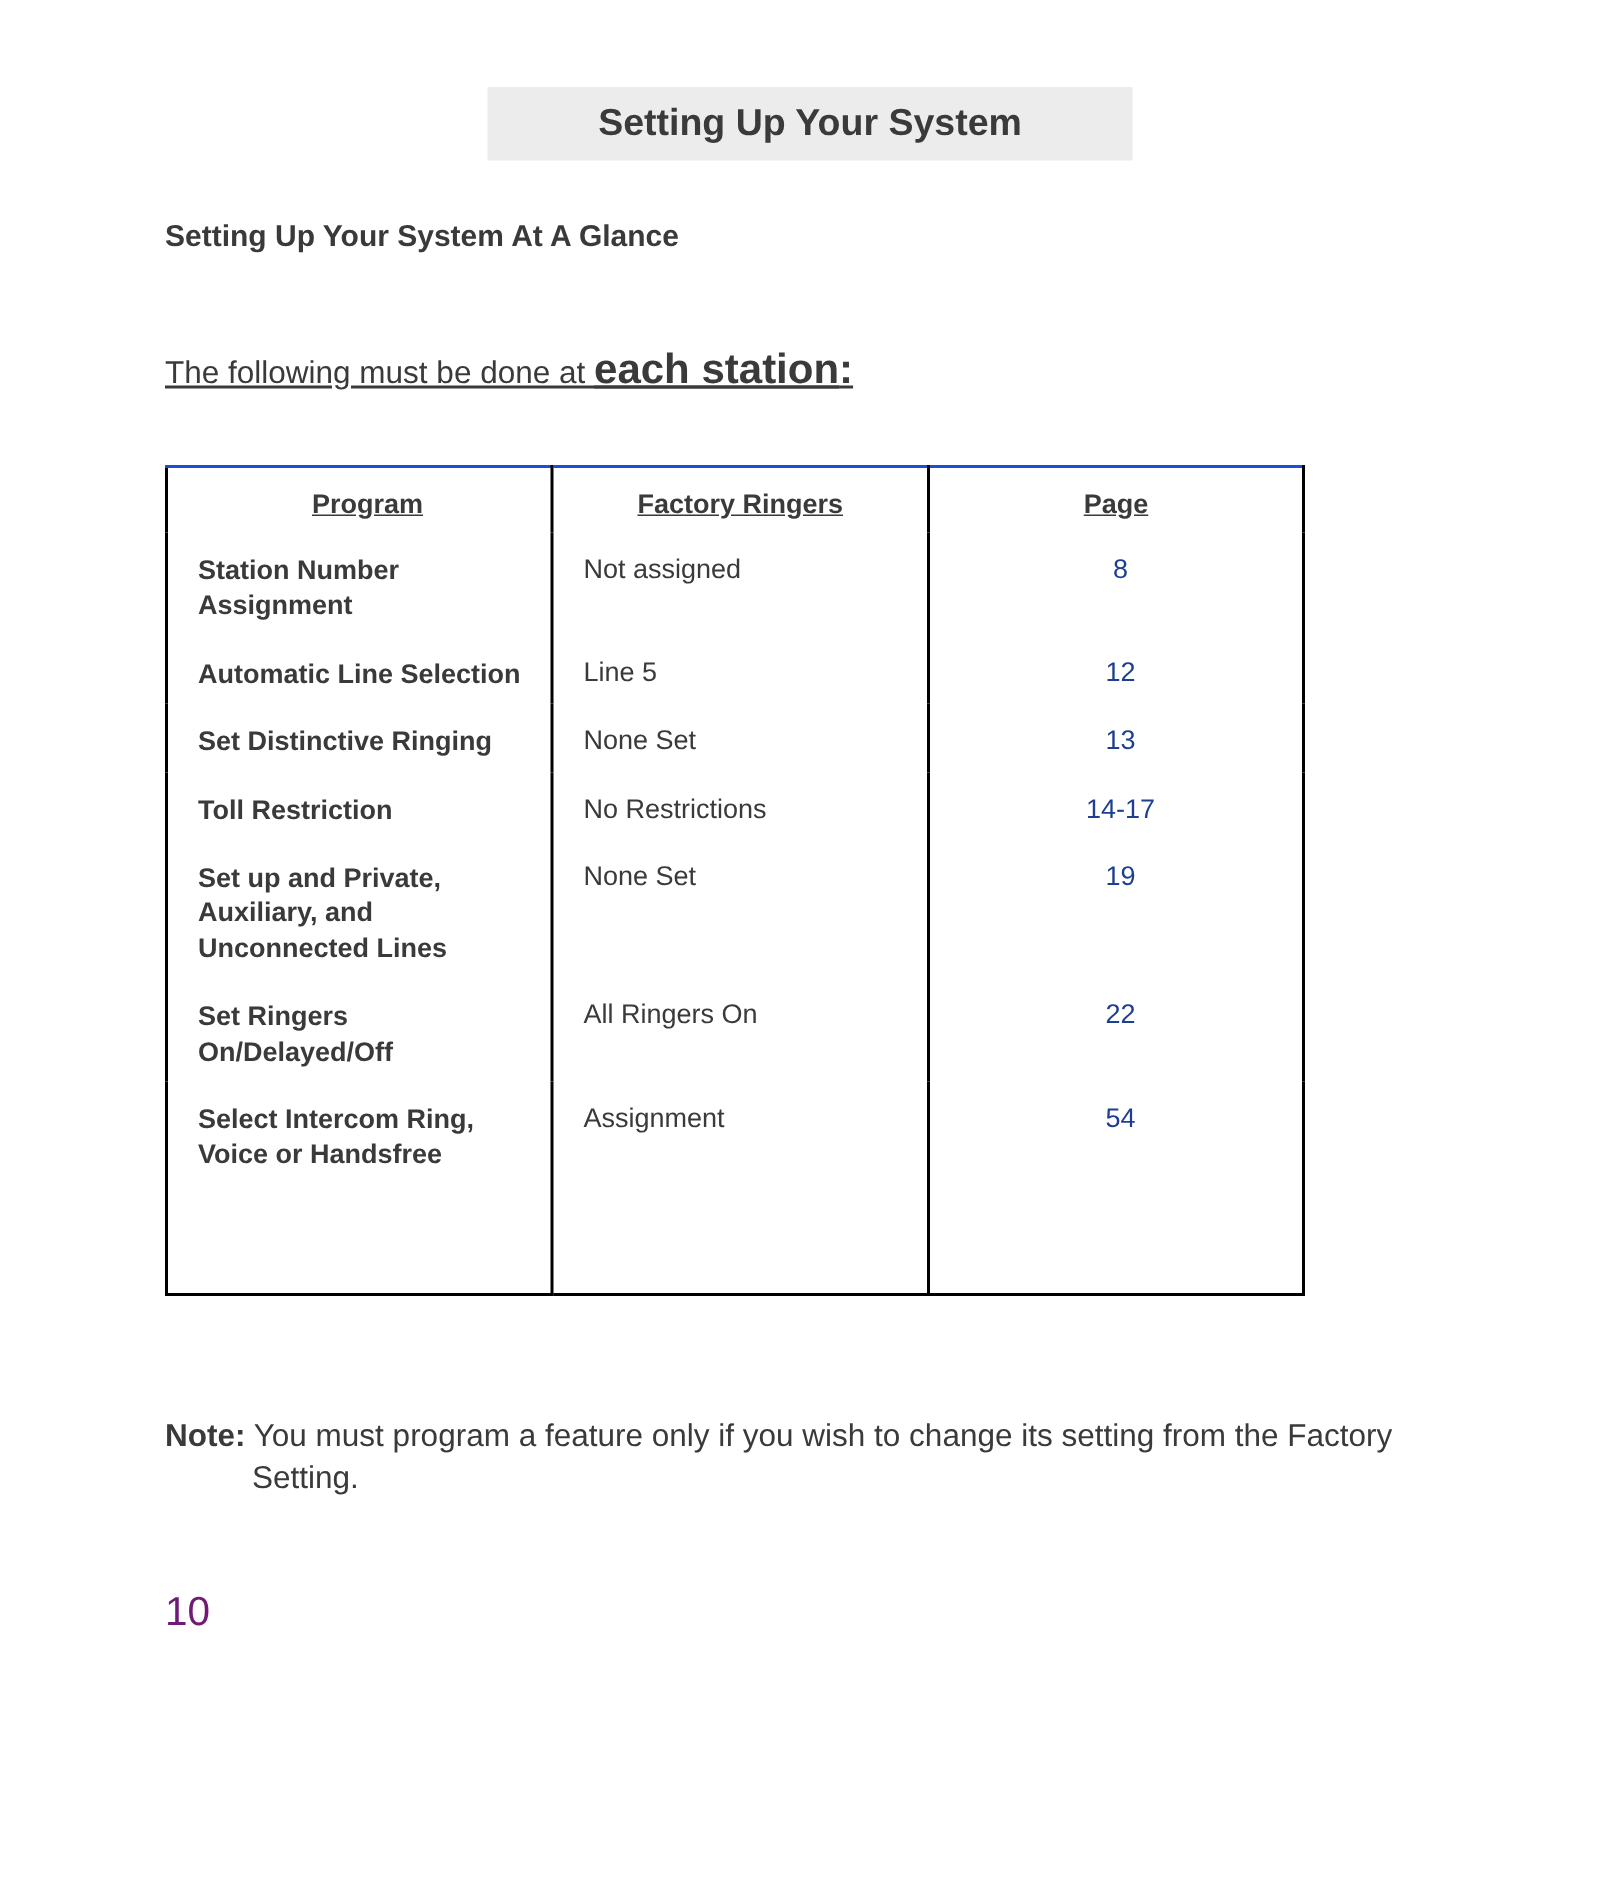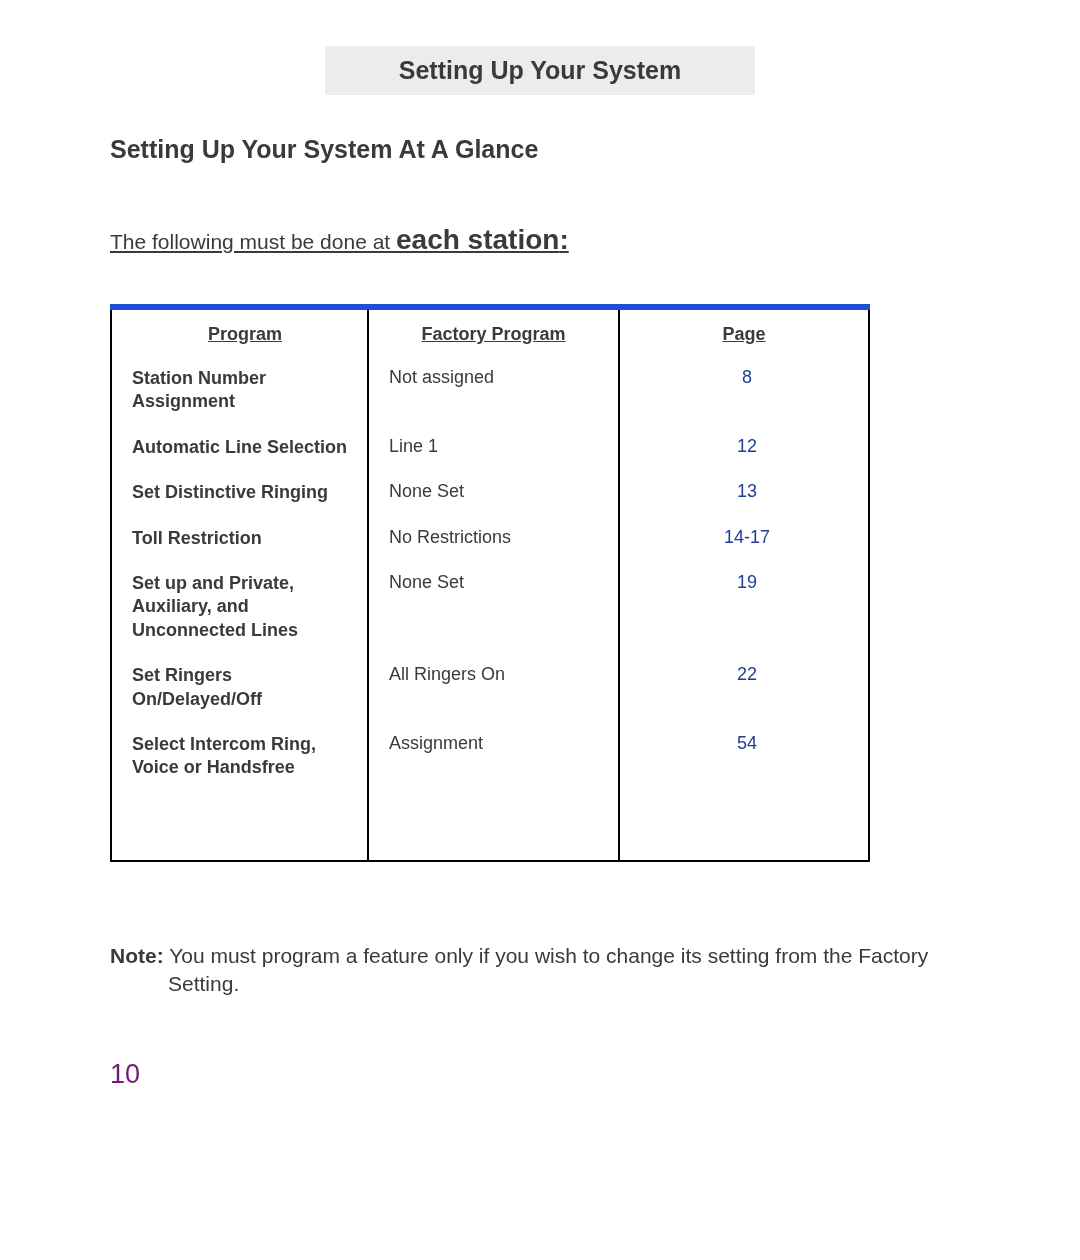--- a/index.html
+++ b/index.html
@@ -6,35 +6,35 @@
     margin: 0;
     padding: 0;
     background: #ffffff;
     font-family: Arial, Helvetica, sans-serif;
     color: #3a3a3a;
   }
   .page {
     width: 1080px;
     height: 1260px;
     box-sizing: border-box;
-    padding: 46px 110px 0 110px;
+    padding: 58px 110px 0 110px;
     position: relative;
   }
   .title-banner {
     background: #ececec;
     width: 430px;
     margin: 0 auto;
     padding: 10px 0;
     text-align: center;
     font-size: 25px;
     font-weight: bold;
     color: #3a3a3a;
   }
   .section-heading {
-    font-size: 25px;
+    font-size: 20px;
     font-weight: bold;
     margin-top: 40px;
     color: #3a3a3a;
   }
   .intro-line {
     margin-top: 60px;
     font-size: 21px;
     color: #3a3a3a;
     text-decoration: underline;
   }
@@ -55,21 +55,21 @@
   }
   table.settings col.c1 { width: 257px; }
   table.settings col.c2 { width: 251px; }
   table.settings col.c3 { width: 250px; }
   table.settings th, table.settings td {
     border-left: 2px solid #000;
     border-right: 2px solid #000;
     vertical-align: top;
   }
   table.settings tr.top-border th {
-    border-top: 6px solid #1d4ed8;
+    border-top: 2px solid #1d4ed8;
   }
   table.settings th {
     padding: 14px 14px 8px 14px;
     font-size: 18px;
     font-weight: bold;
     text-decoration: underline;
     text-align: center;
     color: #3a3a3a;
   }
   table.settings th.c1 {
@@ -133,32 +133,32 @@
 
   <table class="settings">
     <colgroup>
       <col class="c1">
         <col class="c2">
         <col class="c3">
     </colgroup>
     <tbody>
         <tr class="top-border">
       <th class="c1">Program</th>
-      <th>Factory Program</th>
+      <th>Factory Ringers</th>
       <th>Page</th>
     </tr>
 
     <tr>
       <td class="program">Station Number Assignment</td>
       <td class="factory">Not assigned</td>
       <td class="pageref">8</td>
     </tr>
     <tr>
       <td class="program">Automatic Line Selection</td>
-      <td class="factory">Line 1</td>
+      <td class="factory">Line 5</td>
       <td class="pageref">12</td>
     </tr>
     <tr>
       <td class="program">Set Distinctive Ringing</td>
       <td class="factory">None Set</td>
       <td class="pageref">13</td>
     </tr>
     <tr>
       <td class="program">Toll Restriction</td>
       <td class="factory">No Restrictions</td>

